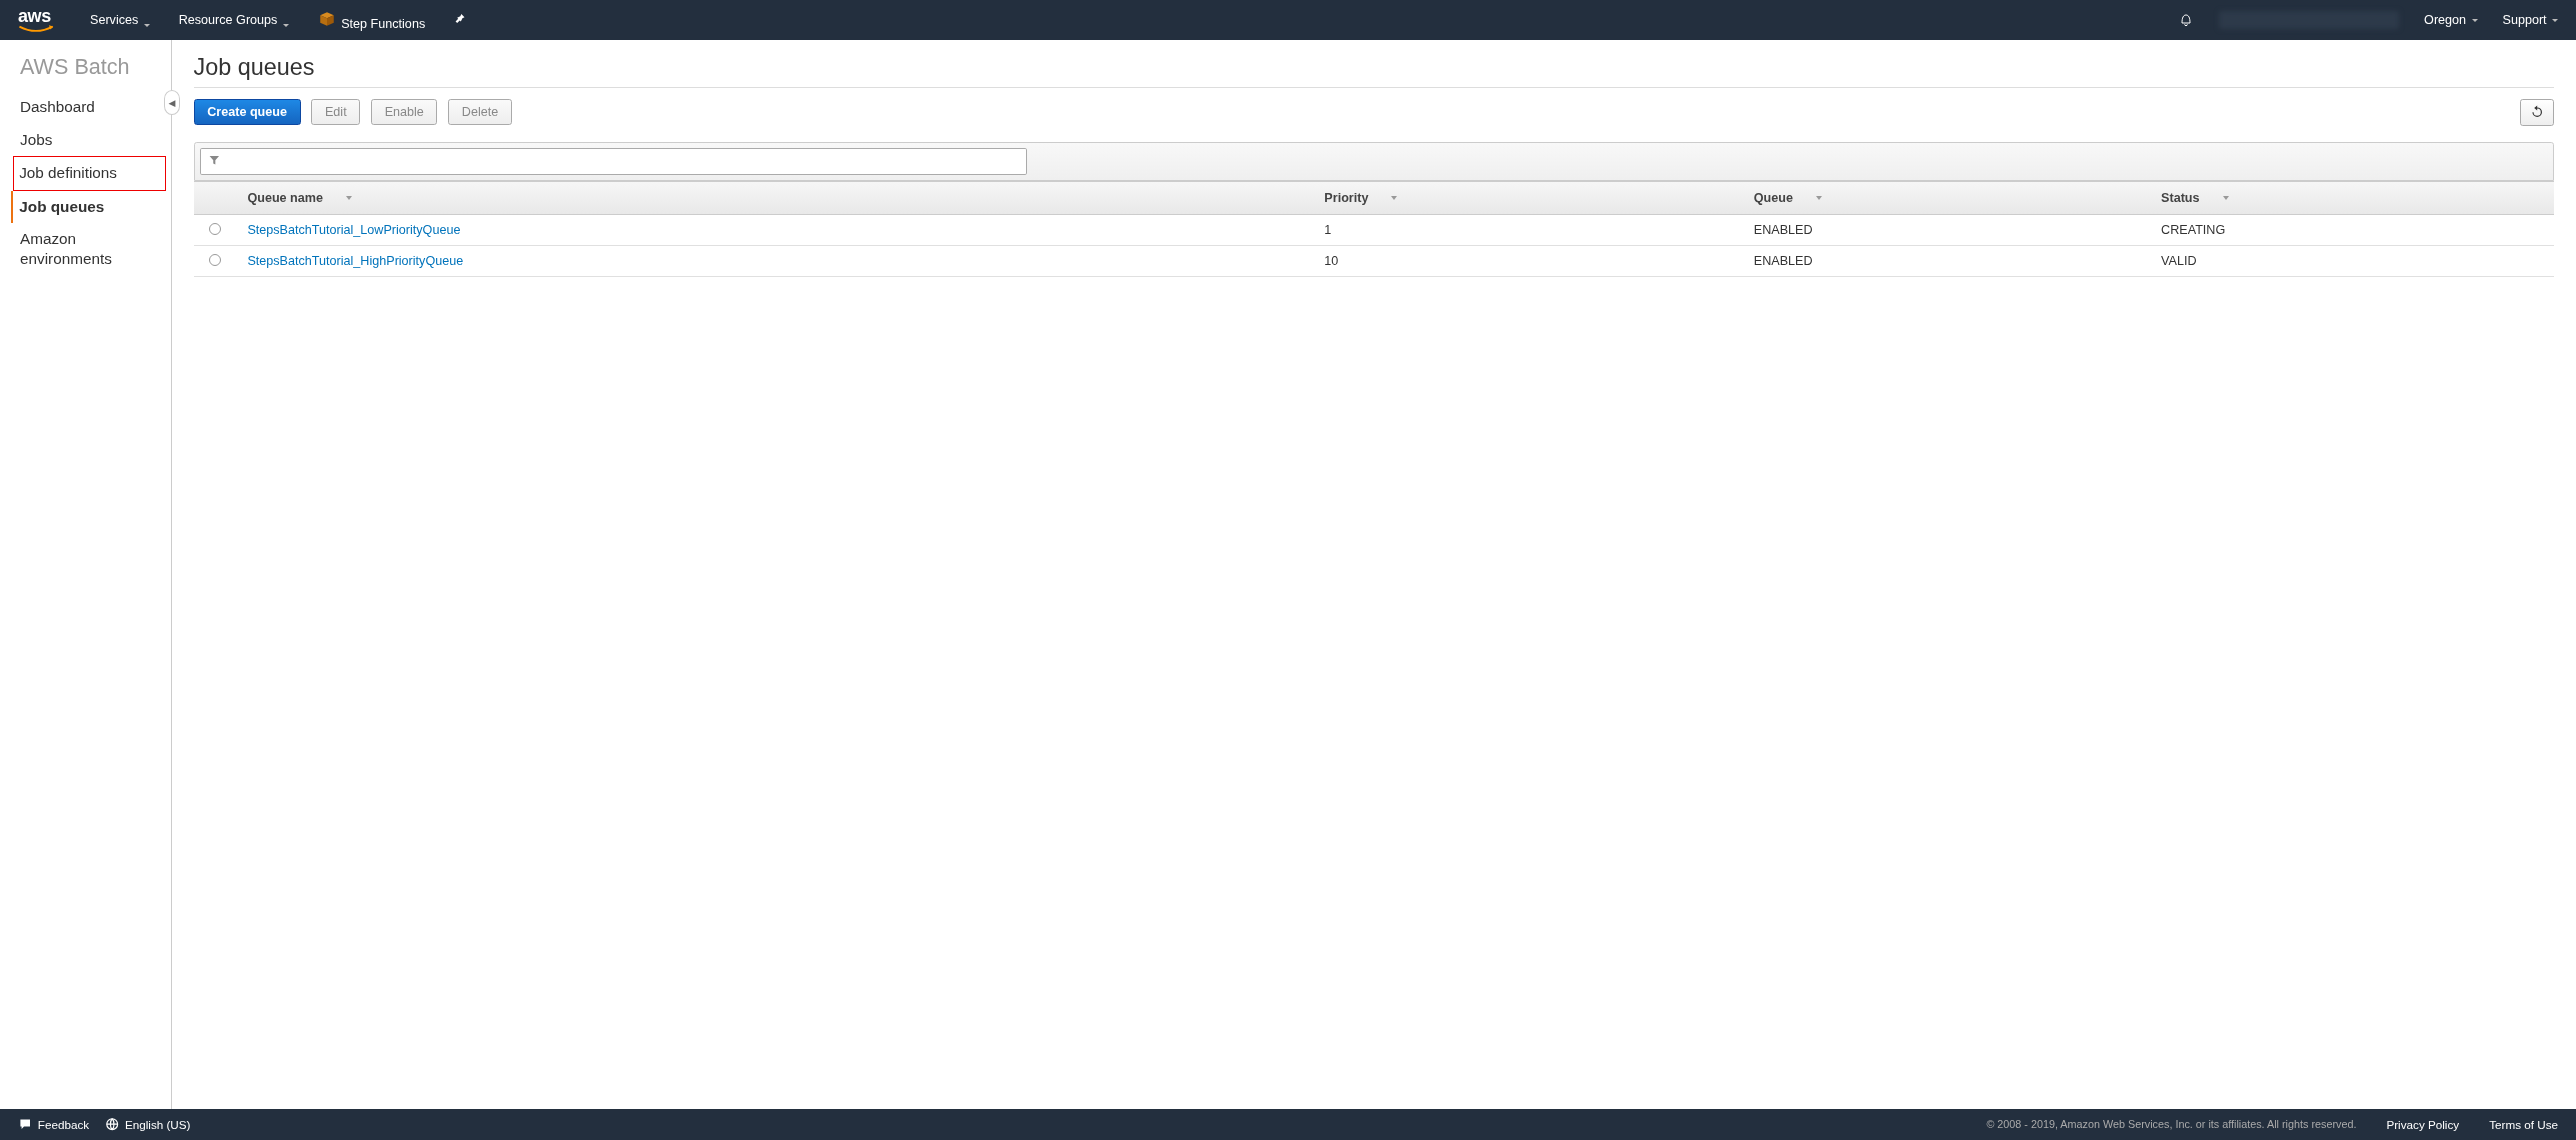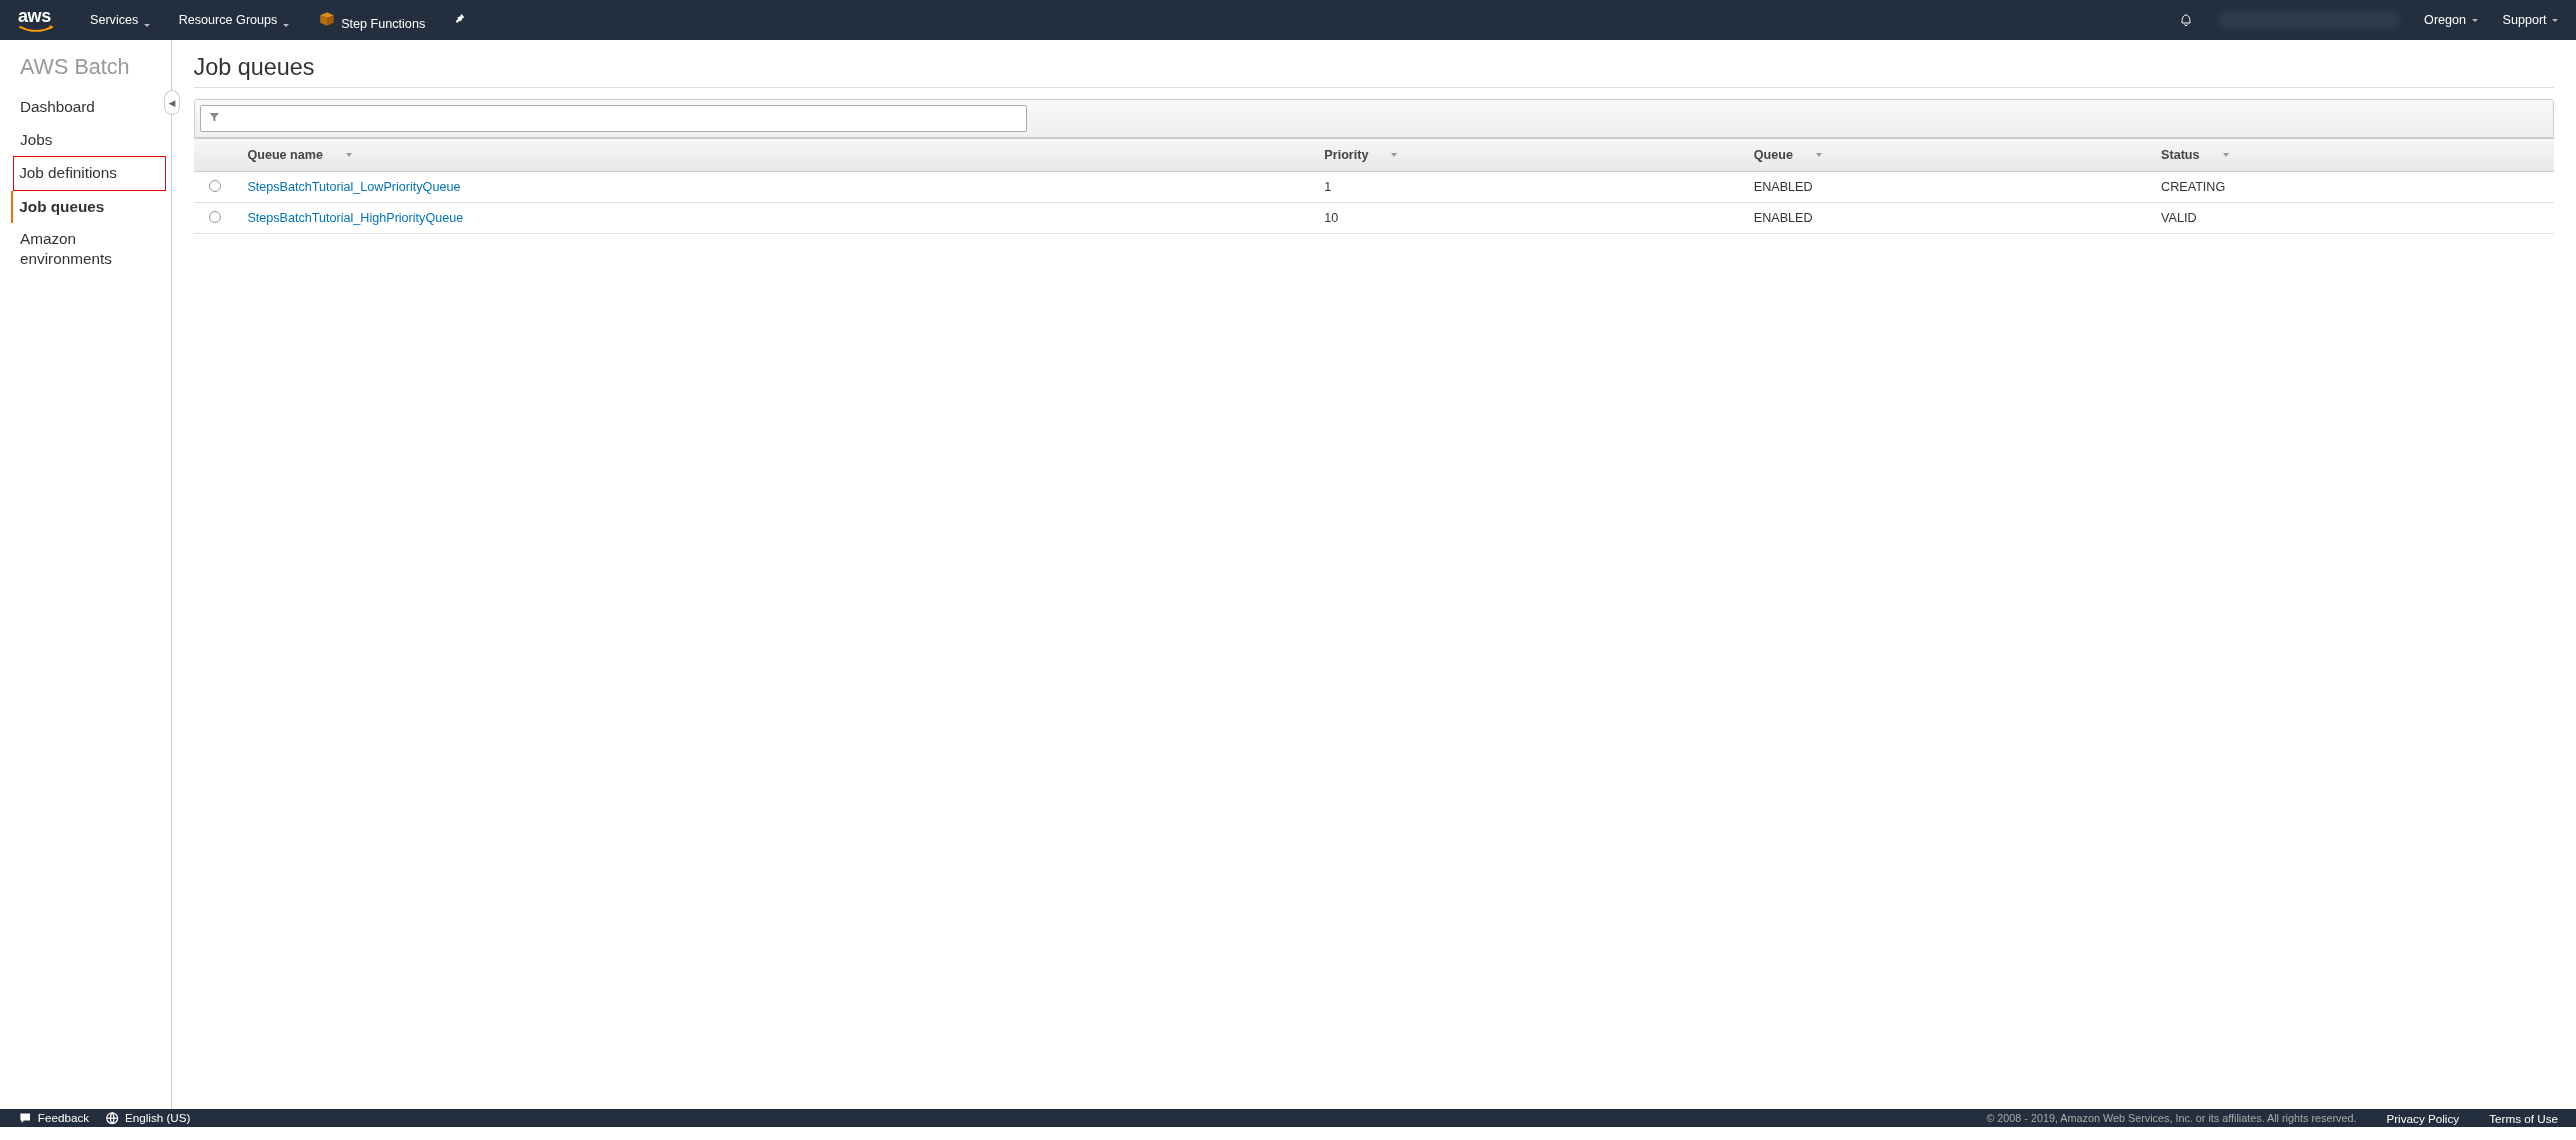--- a/index.html
+++ b/index.html
@@ -164,21 +164,21 @@
     }
     .table .link { color: #0073bb; cursor: pointer; }
     .radio-cell { width: 43px; text-align: center; }
     .radio {
       width: 12.6px; height: 12.6px; border: 0.9px solid #999; border-radius: 50%; display: inline-block; cursor: pointer; background: #fff;
     }
 
     
     .footer {
       background: #232f3e;
-      height: 18px;
+      height: 31px;
       display: flex;
       align-items: center;
       color: #fff;
       font-size: 11.7px;
       padding: 0 18px;
     }
     .footer .left { display: flex; align-items: center; gap: 16px; }
     .footer .icon-wrap { display: flex; align-items: center; gap: 5.4px; cursor: pointer; }
     .footer svg { width: 14.4px; height: 14.4px; fill: #fff; }
     .footer .right { margin-left: auto; display: flex; align-items: flex-start; gap: 30px; }
@@ -250,20 +250,32 @@
     <div class="sidebar-item highlighted">Job definitions</div>
     <div class="sidebar-item active">Job queues</div>
     <div class="sidebar-item">Amazon environments</div>
     <div class="collapse-handle">◀</div>
   </div>
 
   <div class="main">
     <div class="page-title">Job queues</div>
     <div class="divider"></div>
 
+    <div class="toolbar">
+      <button class="btn primary">Create queue</button>
+      <button class="btn disabled">Edit</button>
+      <button class="btn disabled">Enable</button>
+      <button class="btn disabled">Delete</button>
+      <div class="spacer"></div>
+      <div class="refresh-btn">
+        <svg viewBox="0 0 24 24">
+            <path d="M12 4 A8 8 0 1 1 4 12 L6 12 A6 6 0 1 0 12 6 L12 9 L7 5 L12 1 Z"></path>
+          </svg>
+      </div>
+    </div>
 
     <div class="filter-bar">
       <div class="filter-input-wrap">
         <span class="funnel-icon">
           <svg viewBox="0 0 24 24">
               <path d="M3 4 L21 4 L14 12 L14 20 L10 18 L10 12 Z"></path>
             </svg>
         </span>
         <input type="text" class="filter-input" placeholder="" style="">
       </div>

